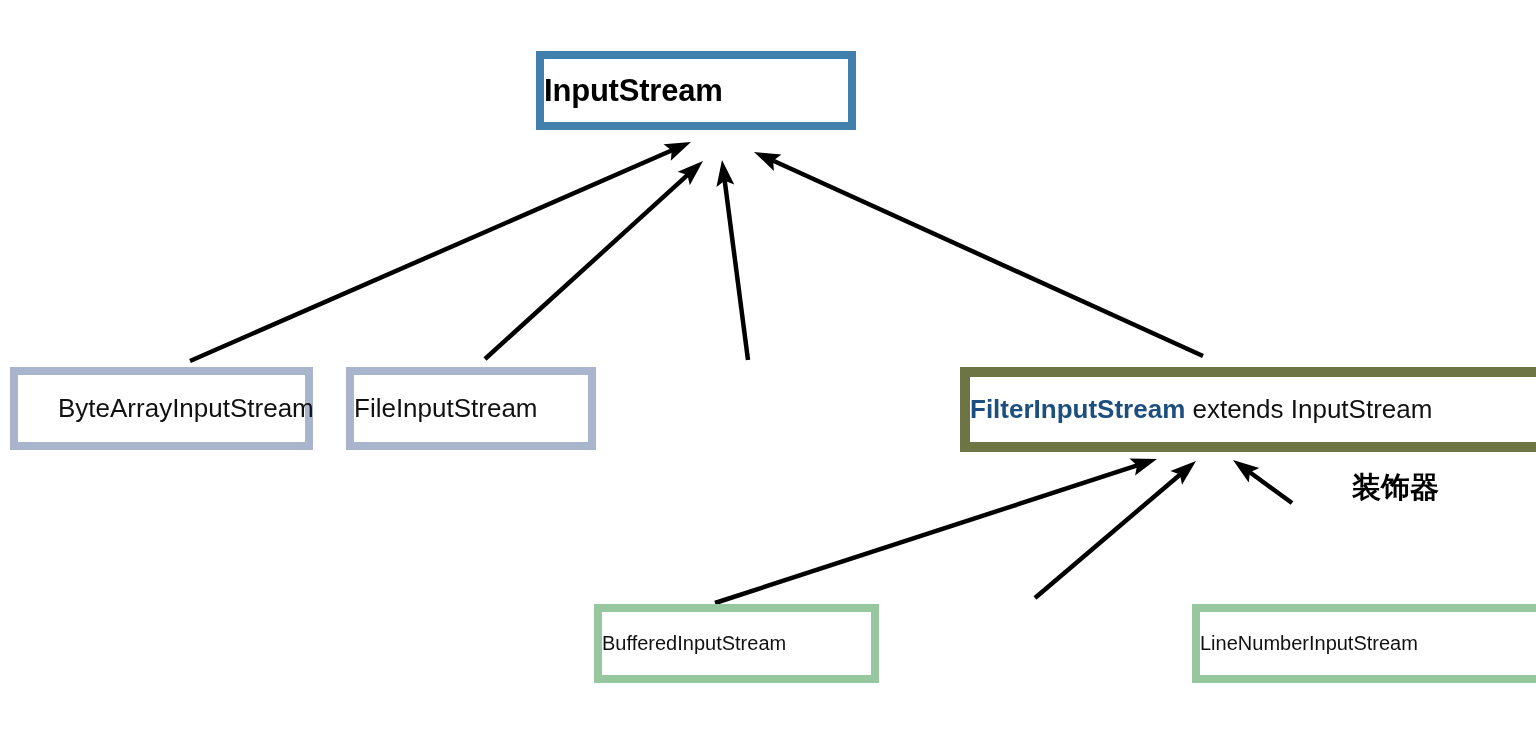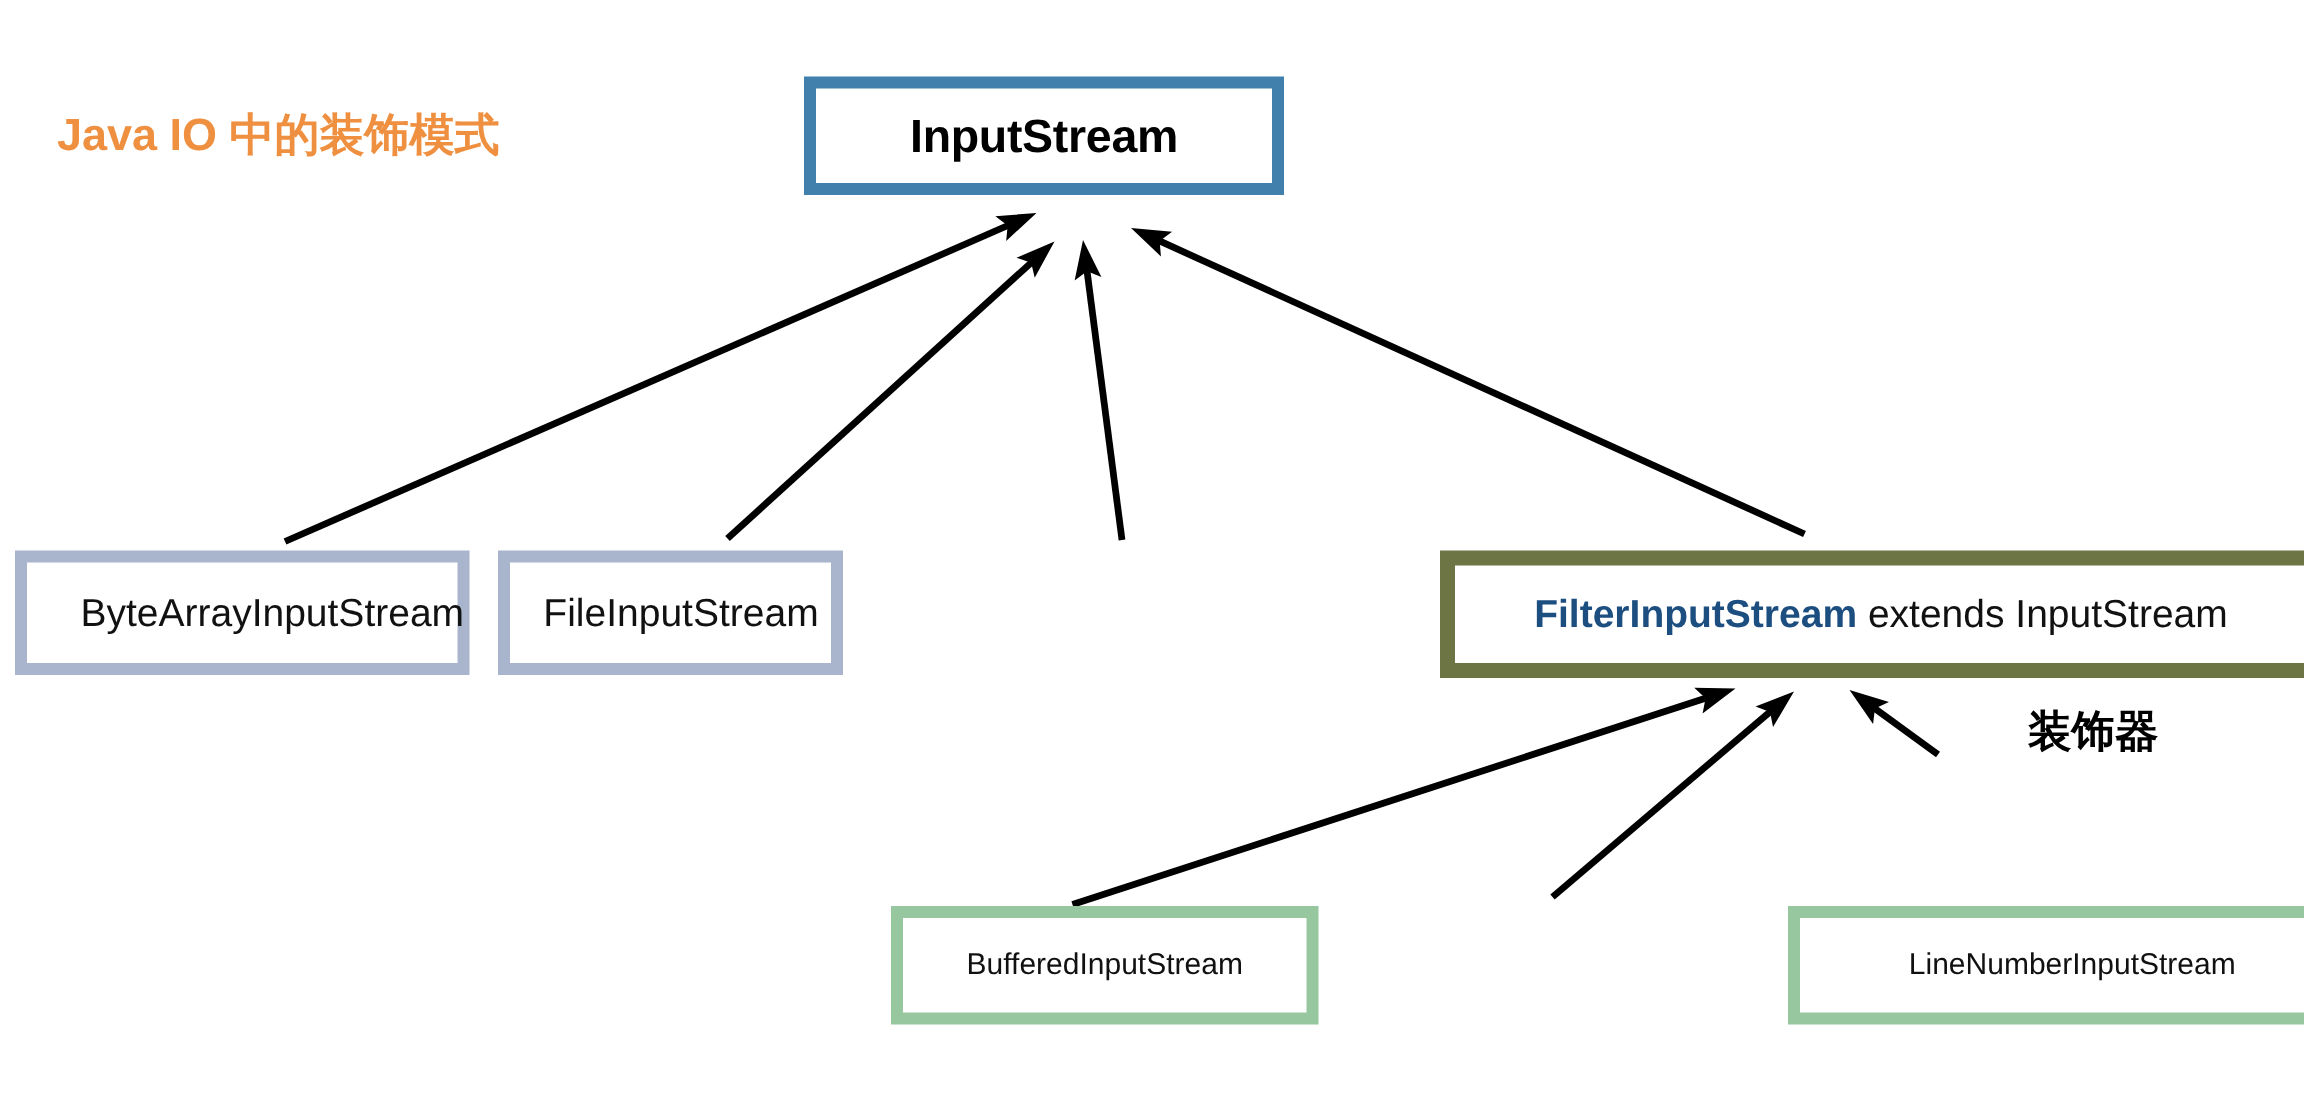--- a/index.html
+++ b/index.html
@@ -24,21 +24,20 @@
     width: 1536px;
     height: 742px;
     pointer-events: none;
   }
   .node {
     position: absolute;
     box-sizing: border-box;
     background: #ffffff;
     display: flex;
     align-items: center;
-    justify-content: center;
     text-align: center;
     white-space: nowrap;
   }
   .node-label {
     display: inline-block;
   }
   
   #node-root {
     left: 536px;
     top: 51px;
@@ -56,21 +55,21 @@
   .node-sub {
     border: 8px solid #a9b5cc;
     height: 83px;
     top: 367px;
   }
   .node-sub .node-label {
     font-size: 26px;
     color: #111111;
   }
   #node-bytearray { left: 10px;  width: 303px; padding-left: 40px; }
-  #node-file      { left: 332px; width: 230px; padding-left: 14px; }
+  #node-file      { left: 346px; width: 250px; }
   #node-piped     { left: 614px; width: 272px; }
   
   #node-filter {
     left: 933px;
     top: 367px;
     width: 588px;
     height: 85px;
     border: 10px solid #6d7545;
     margin-left: 27px;
   }
@@ -144,21 +143,20 @@
       <g>
         <line x1="1035" y1="598" x2="1180.768218737174" y2="473.9612051739575" stroke="#000000" stroke-width="4.5" stroke-linecap="butt"></line>
         <polygon points="1196,461 1182.0312266866072,484.70386829441645 1180.0066296740329,474.6092654326554 1170.3661420300455,470.99526515787306" fill="#000000"></polygon>
       </g>
       <g>
         <line x1="1292" y1="503" x2="1249.1628671318304" y2="471.77971672319836" stroke="#000000" stroke-width="4.5" stroke-linecap="butt"></line>
         <polygon points="1233,460 1259.3125997968186,468.0403415308342 1249.9710104884218,472.36870255935827 1248.7108547459402,482.5869219494815" fill="#000000"></polygon>
       </g>
     </svg>
 
-  <div id="diagram-title">Java IO 中的装饰模式</div>
 
   <div class="node" id="node-root">
     <span class="node-label">InputStream</span>
   </div>
 
   <div class="node node-sub" id="node-bytearray">
     <span class="node-label">ByteArrayInputStream</span>
   </div>
 
   <div class="node node-sub" id="node-file">

